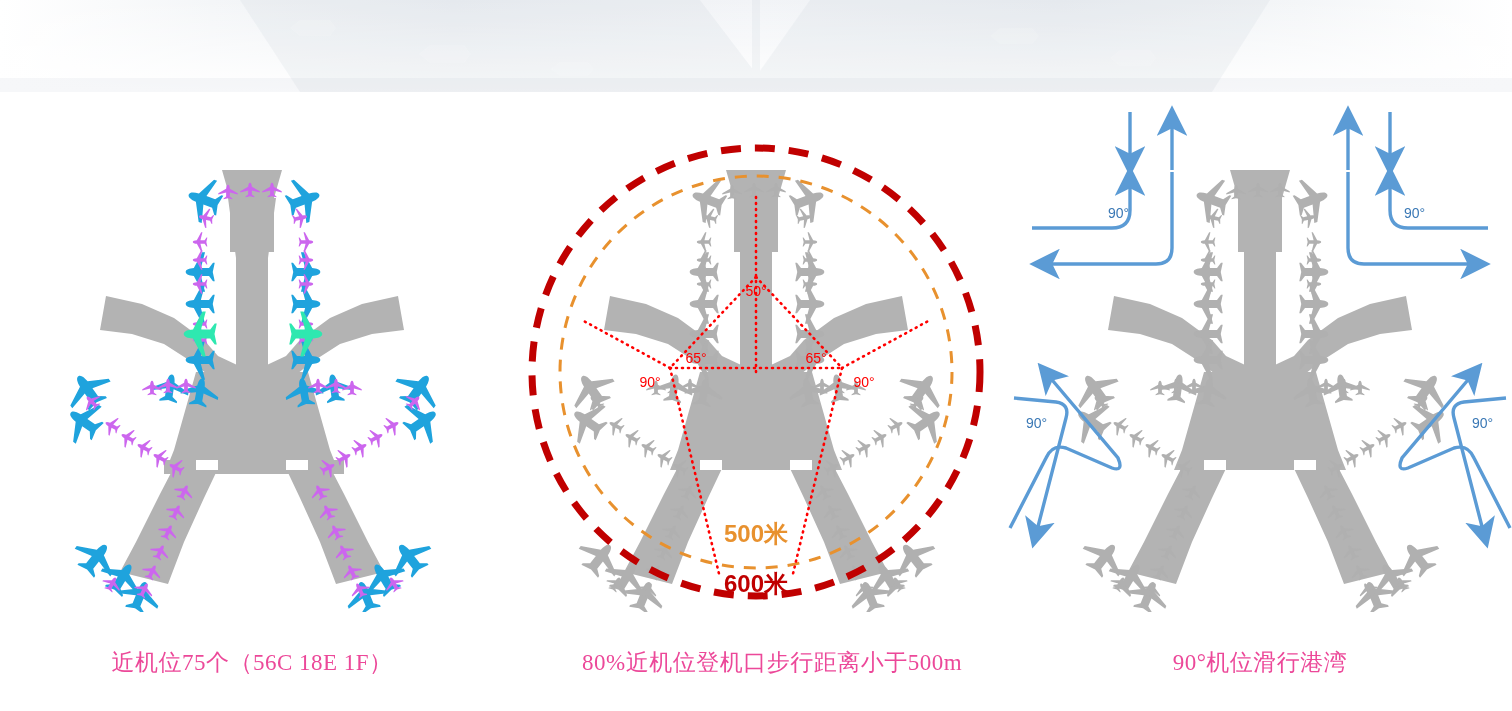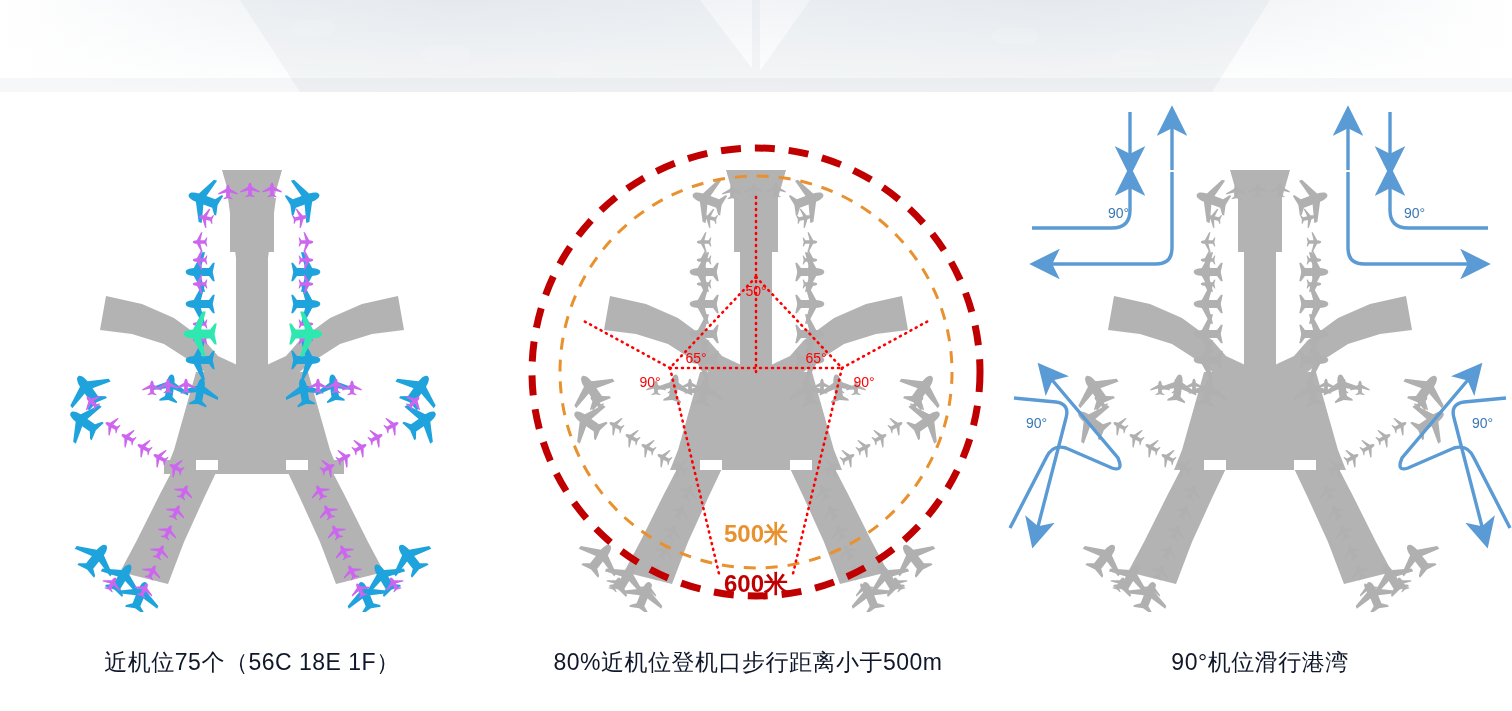--- a/index.html
+++ b/index.html
@@ -24,24 +24,24 @@
   
   .panel{position:absolute;top:72px;width:504px;height:540px;}
   #panel-left{left:0;}
   #panel-mid{left:504px;}
   #panel-right{left:1008px;}
   .panel svg{display:block;width:504px;height:540px;}
   
   .caption{
     position:absolute;top:640px;width:504px;height:44px;
     display:flex;align-items:center;justify-content:center;
-    font-size:23px;color:#0f172a;letter-spacing:.5px;white-space:nowrap;
+    font-size:23px;color:#ec4899;letter-spacing:.5px;white-space:nowrap;font-family:Liberation Serif, serif;
   }
   #caption-left{left:0;}
-  #caption-mid{left:496px;text-align:center;}
+  #caption-mid{left:520px;text-align:center;}
   #caption-right{left:1008px;}
 </style>
 </head>
 <body>
 
 <div id="banner">
   <div class="bg"></div>
   <svg width="1512" height="92" viewBox="0 0 1512 92">
     <g opacity="0.18" fill="#c9d2da">
       <polygon points="240,0 420,0 370,92 300,92"></polygon>

